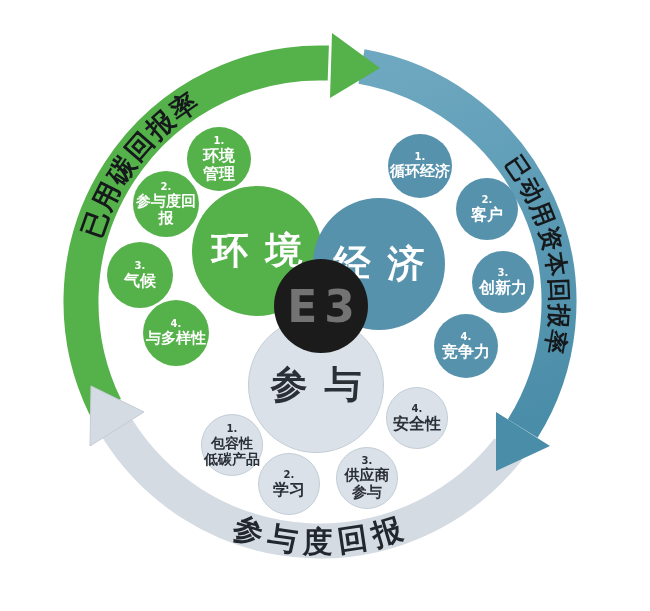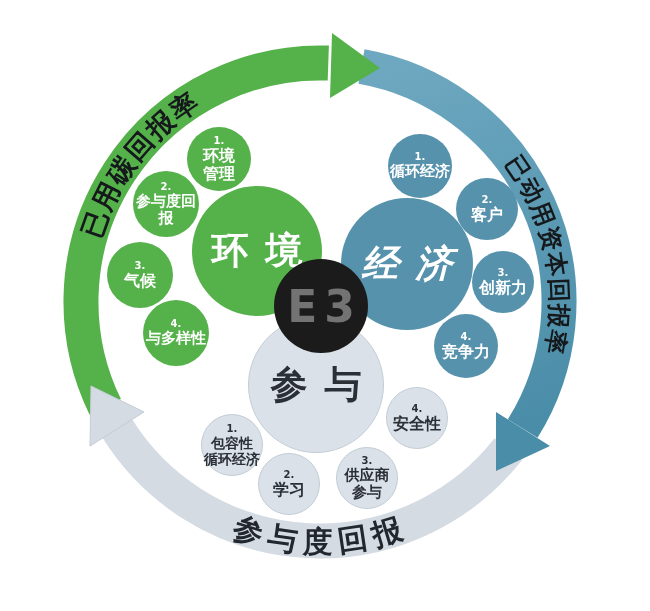--- a/index.html
+++ b/index.html
@@ -83,21 +83,21 @@
     </text>
     <text class="arc-text gray-t" dominant-baseline="central">
       <textPath href="#grayTextPath" startOffset="50%" text-anchor="middle">参与度回报</textPath>
     </text>
   </svg>
 
   <div class="circle green-bg" style="left:192px; top:186px; width:130px; height:130px;">
     <span class="main-label">环境</span>
   </div>
 
-  <div class="circle blue-bg" style="left:341px; top:198px; width:132px; height:132px;font-style:italic;">
+  <div class="circle blue-bg" style="left:313px; top:198px; width:132px; height:132px;">
     <span class="main-label">经济</span>
   </div>
 
   <div class="circle gray-bg" style="left:248px; top:317px; width:136px; height:136px;">
     <span class="main-label">参与</span>
   </div>
 
   <div class="circle sub green-bg" style="left:187px; top:127px; width:64px; height:64px;">
     <span class="num">1.</span>
     <span class="lbl">环境
@@ -129,21 +129,21 @@
     <span class="lbl">创新力</span>
   </div>
   <div class="circle sub blue-bg" style="left:434px; top:314px; width:64px; height:64px;">
     <span class="num">4.</span>
     <span class="lbl">竞争力</span>
   </div>
 
   <div class="circle sub gray-bg" style="left:201px; top:414px; width:62px; height:62px;">
     <span class="num">1.</span>
     <span class="lbl fz14">包容性
-循环经济</span>
+低碳产品</span>
   </div>
   <div class="circle sub gray-bg" style="left:258px; top:453px; width:62px; height:62px;">
     <span class="num">2.</span>
     <span class="lbl">学习</span>
   </div>
   <div class="circle sub gray-bg" style="left:336px; top:447px; width:62px; height:62px;">
     <span class="num">3.</span>
     <span class="lbl fz15">供应商
 参与</span>
   </div>

